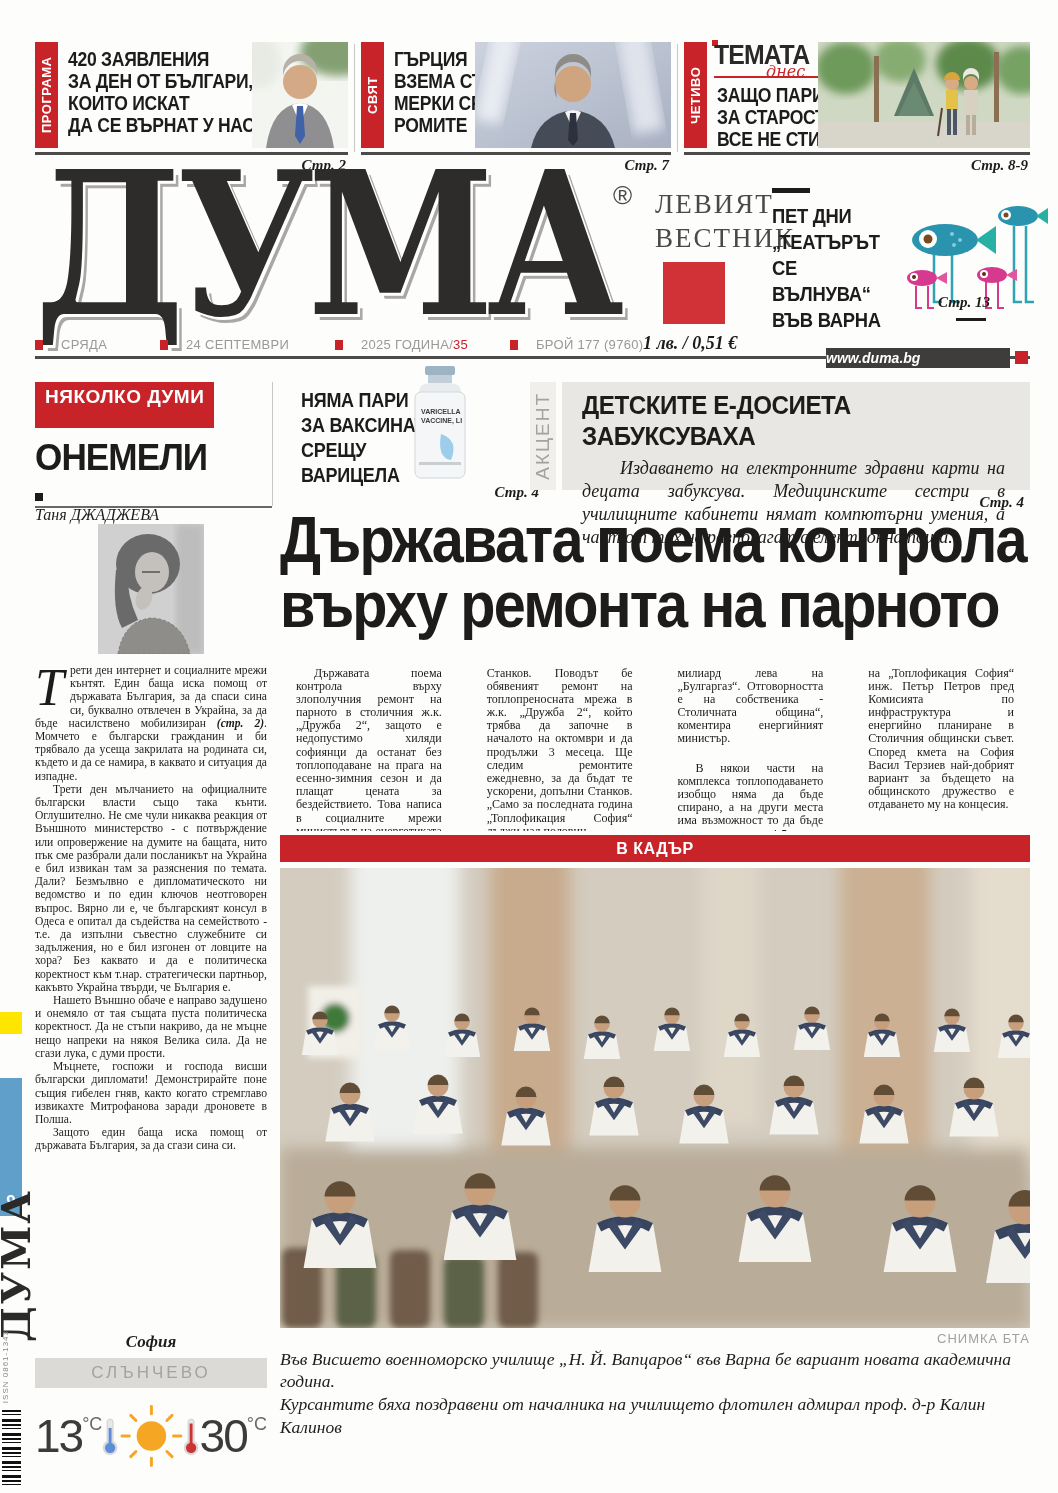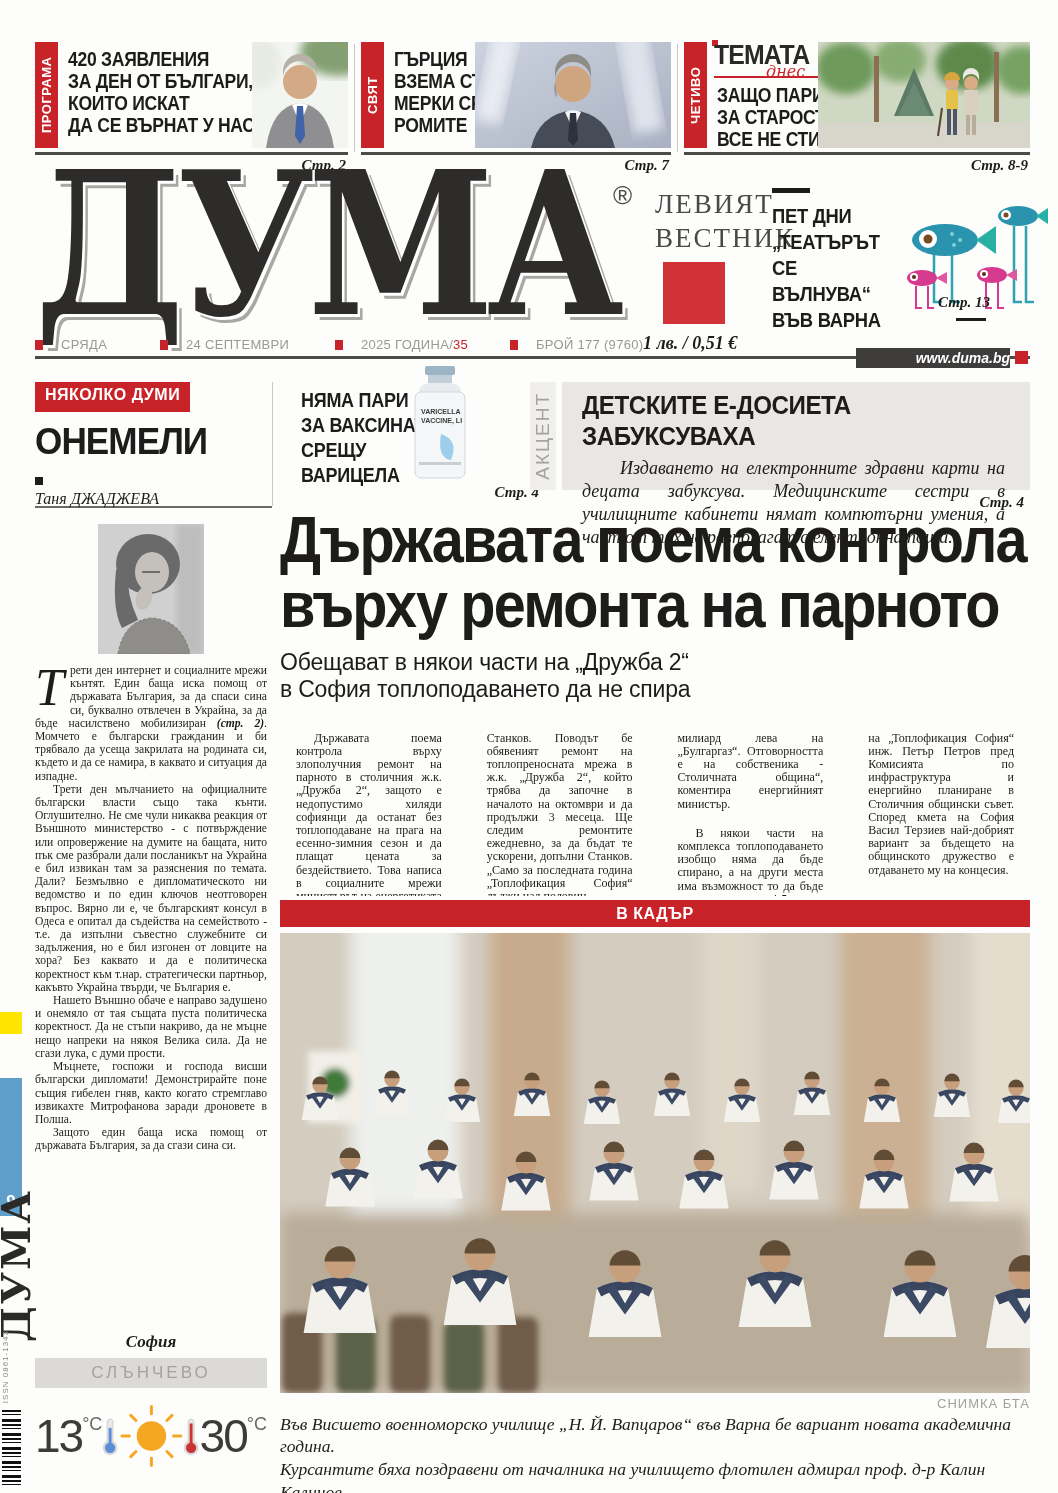--- a/index.html
+++ b/index.html
@@ -51,28 +51,28 @@
   .th-page { position:absolute; right:40px; top:122px; }
   .th-underline { position:absolute; right:44px; top:146px; width:30px; height:3px; background:#1d1c1b; }
   
   .dateline { position:absolute; left:35px; top:337px; width:995px; height:20px; font-size:13px; color:#9b9997; }
   .dl-item { position:absolute; top:0; display:flex; align-items:center; gap:18px; letter-spacing:.3px; }
   .dl-bullet { width:8px; height:10px; background:#c9232a; display:inline-block; }
   .dl-red { color:#c9232a; }
   .price { position:absolute; left:588px; top:-4px; font-family:"Liberation Serif", serif;
     font-weight:bold; font-style:italic; font-size:18px; color:#1d1c1b;margin-left:20px; }
   .main-rule { position:absolute; left:35px; top:356px; width:995px; height:3px; background:#4c4b4a; }
-  .site-box { position:absolute; right:48px; top:348px; width:154px; height:20px; background:#3e3d3c;
-    color:#fff; font-weight:bold; font-style:italic; font-size:14px; text-align:right; line-height:20px; }
+  .site-box { position:absolute; right:48px; top:348px; width:184px; height:20px; background:#3e3d3c;
+    color:#fff; font-weight:bold; font-style:italic; font-size:14px; text-align:left; line-height:20px; }
   .site-sq { position:absolute; right:30px; top:351px; width:13px; height:13px; background:#c9232a; }
   
   .row2 { position:absolute; left:35px; top:382px; width:995px; height:126px; }
   .opinion-head { position:absolute; left:0; top:0; width:237px; height:126px; border-bottom:2px solid #6a6968; }
-  .nd-label { display:inline-block; background:#c9232a; color:#fff; font-weight:bold; font-size:16px;
-     letter-spacing:.5px; padding:4px 10px 8px; }
+  .nd-label { display:inline-block; background:#c9232a; color:#fff; font-weight:bold; font-size:19px;
+     letter-spacing:.5px; padding:4px 10px 20px; }
   .op-title { margin-top:9px; font-weight:bold; font-size:37px; letter-spacing:-1px;
      transform:scaleX(.95); transform-origin:left top; }
   .op-sq { width:8px; height:8px; background:#1d1c1b; margin-top:14px; }
   .op-author { margin-top:5px; font-family:"Liberation Serif", serif; font-style:italic; font-size:16px; }
   .r2-sep { position:absolute; left:237px; top:0; width:1px; height:124px; background:#c9c7c4; }
   .vax { position:absolute; left:252px; top:0; width:236px; height:126px; }
   .vax-head { position:absolute; left:14px; top:6px; font-weight:bold; font-size:20px; line-height:1.25;
      letter-spacing:-.3px; transform:scaleX(.9); transform-origin:left top; }
   .vial { position:absolute; left:120px; top:-16px; width:66px; height:114px; }
   .vax-page { position:absolute; right:-16px; top:102px; }
@@ -383,24 +383,20 @@
       <div class="ak-body">Издаването на електронните здравни карти на децата забуксува. Медицинските сестри в училищните кабинети нямат компютърни умения, а част от тях не разполагат с електронна поща.</div>
     </div>
     <div class="ak-page pageref">Стр. 4</div>
   </div>
 
   <div class="lead">
     <div class="lead-h">
       <div>Държавата поема контрола</div>
       <div>върху ремонта на парното</div>
     </div>
-    <div class="lead-sub">
-      <div>Обещават в някои части на „Дружба 2“</div>
-      <div>в София топлоподаването да не спира</div>
-    </div>
     <div class="lead-cols">
       <div class="lead-col">
         <p>Държавата поема контрола върху злополучния ремонт на парното в столичния ж.к. „Дружба 2“, защото е недопустимо хиляди софиянци да останат без топлоподаване на прага на есенно-зимния сезон и да плащат цената за бездействието. Това написа в социалните мрежи министърът на енергетиката Жечо</p>
       </div>
       <div class="lead-col">
         <p style="text-indent:0;">Станков. Поводът бе обявеният ремонт на топлопреносната мрежа в ж.к. „Дружба 2“, който трябва да започне в началото на октомври и да продължи 3 месеца. Ще следим ремонтите ежедневно, за да бъдат те ускорени, допълни Станков. „Само за последната година „Топлофикация София“ дължи над половин</p>
       </div>
       <div class="lead-col">
         <p style="text-indent:0;">милиард лева на „Булгаргаз“. Отговорността е на собственика - Столичната община“, коментира енергийният министър.</p>
         <p>В някои части на комплекса топлоподаването изобщо няма да бъде спирано, а на други места има възможност то да бъде изключено за 4-5 дни, обеща директорът</p>

